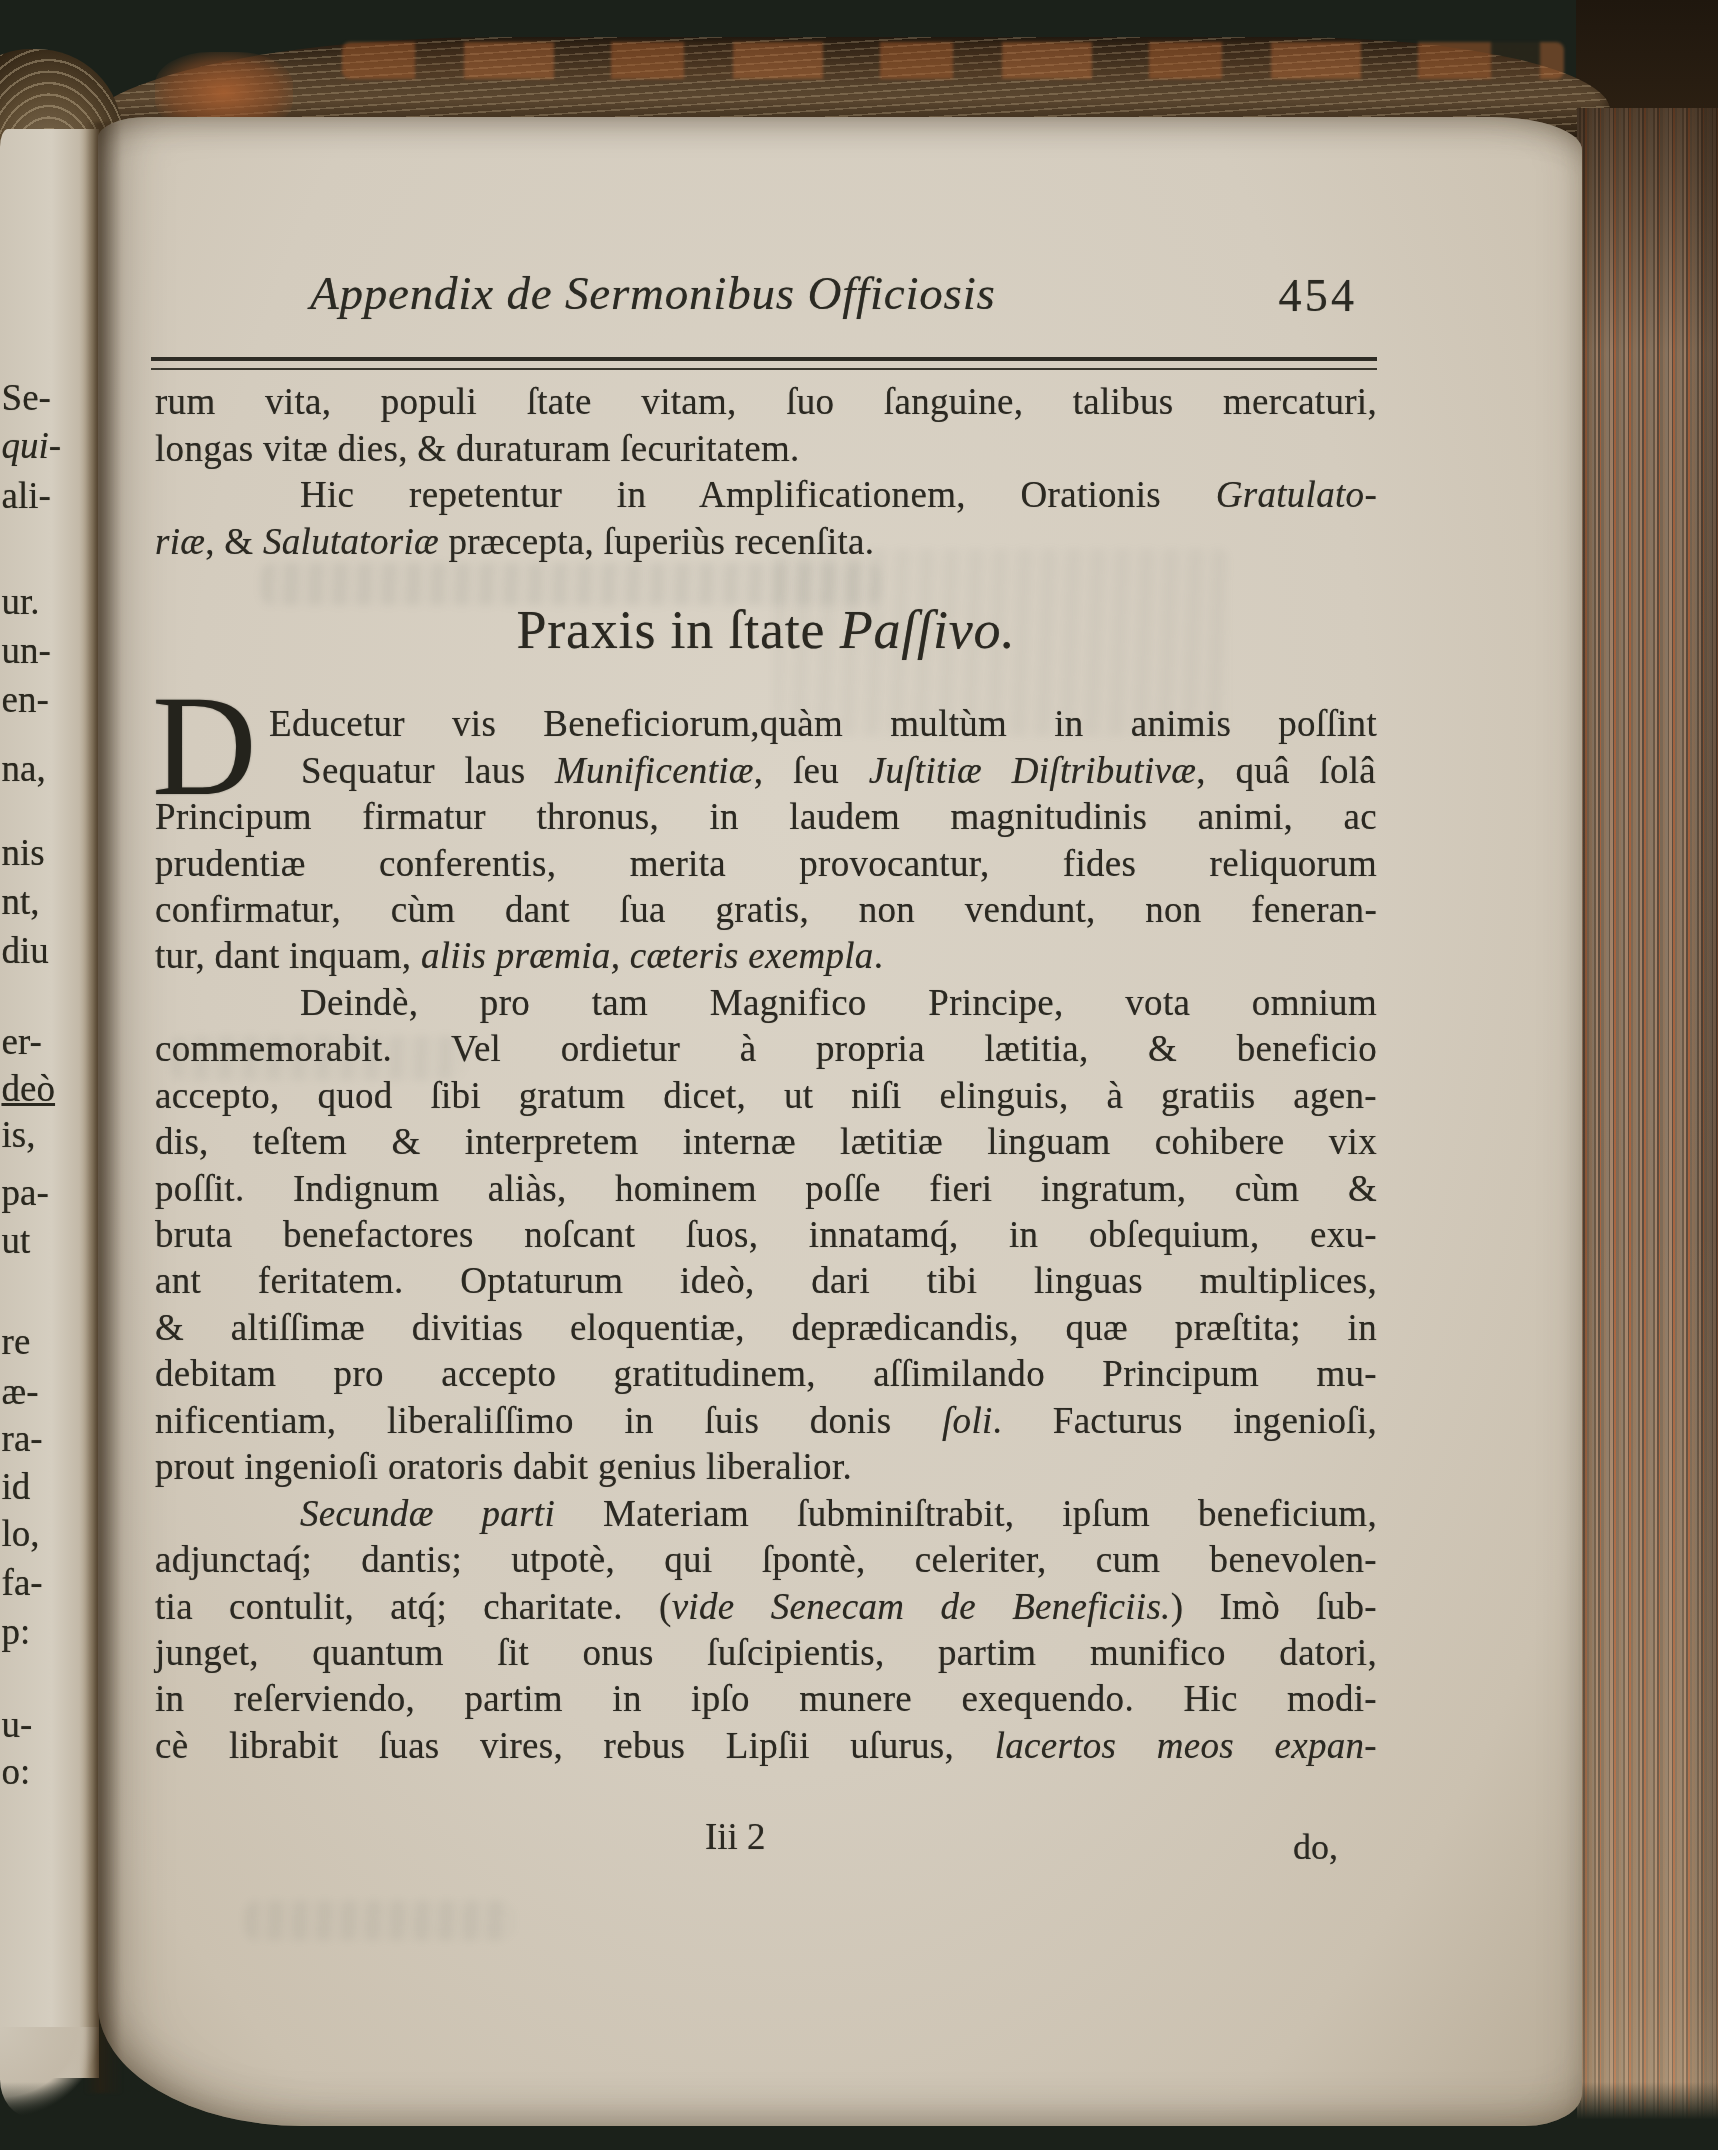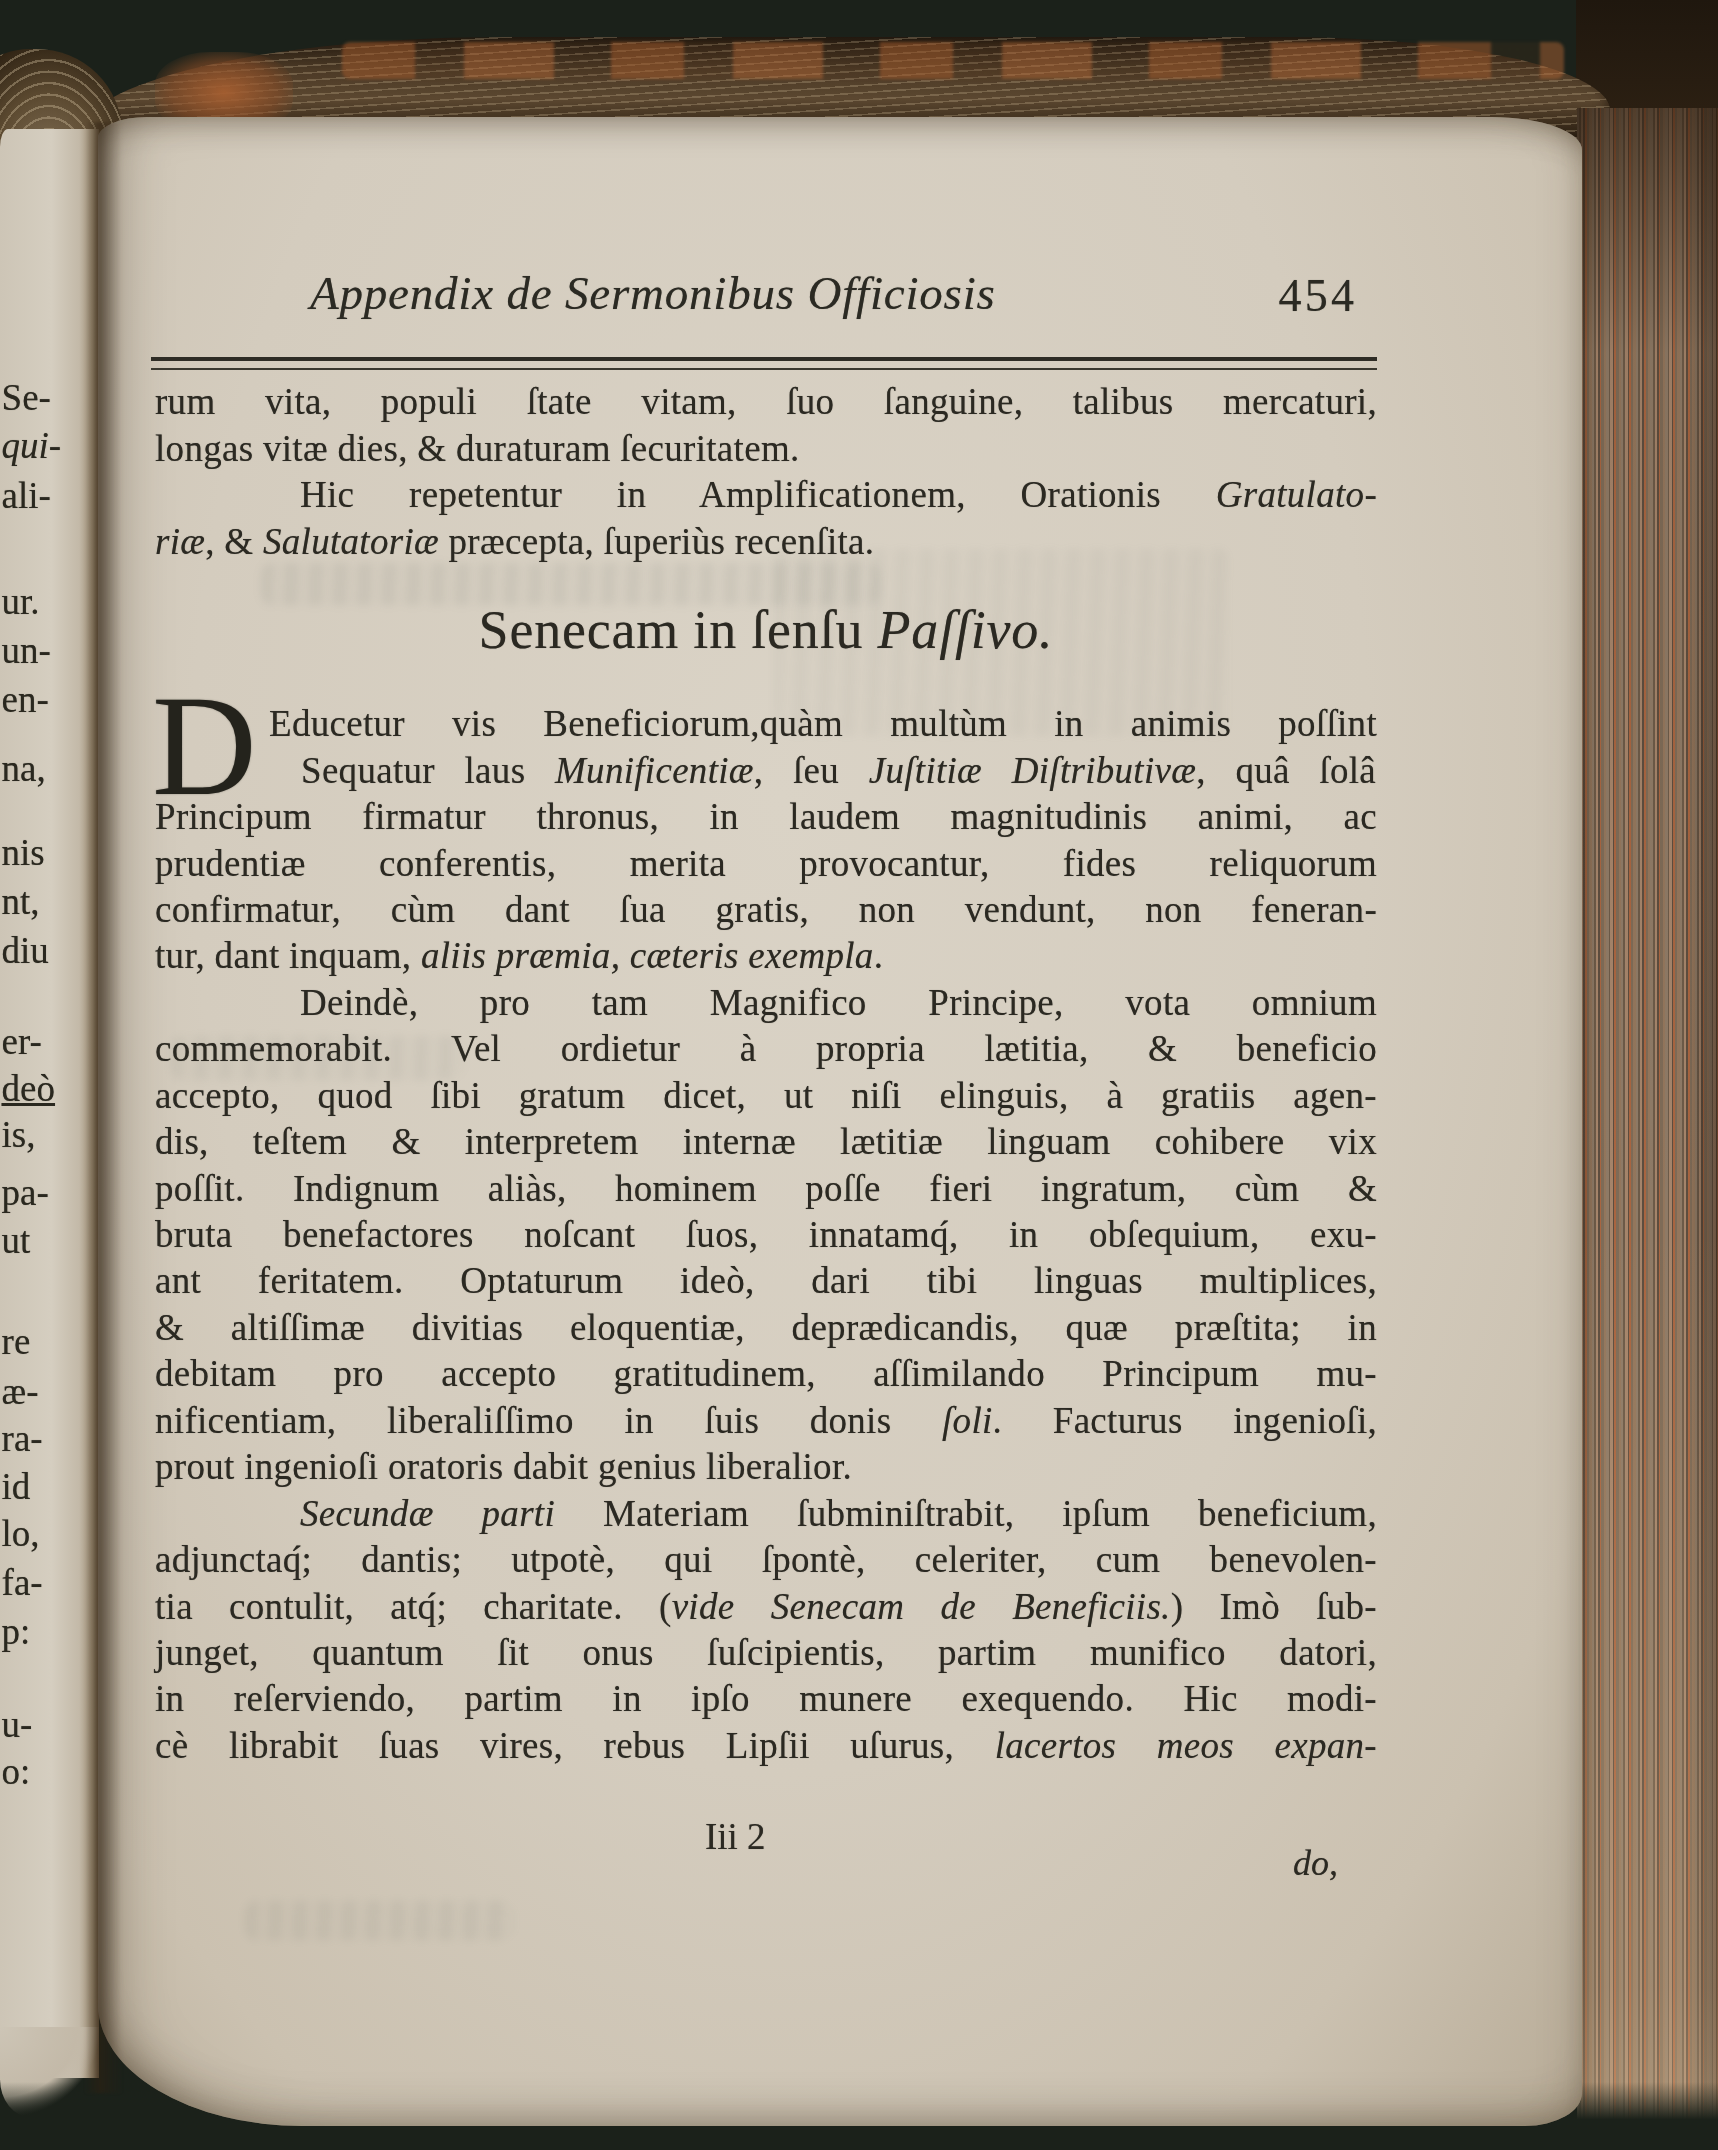--- a/index.html
+++ b/index.html
@@ -76,22 +76,22 @@
   .drop-cap{position:absolute;left:152px;top:696px;width:114px;font-size:145px;
     line-height:98px;color:#24231c;z-index:4;text-shadow:0 0 1.6px rgba(36,35,28,.5);}
 
   #fragment-layer{position:absolute;left:0;top:0;width:99px;height:2151px;z-index:4;}
   .fragment{position:absolute;left:1.6px;font-size:37px;line-height:44px;color:#2a281f;
     text-shadow:0 0 0.8px rgba(42,40,31,.6);}
 
   .footer-row{position:absolute;left:155px;top:1815px;width:1222px;height:52px;z-index:4;}
   .signature{position:absolute;left:45%;top:0;font-size:37px;color:#2b2922;
     text-shadow:0 0 0.8px rgba(43,41,34,.55);}
-  .catchword{position:absolute;right:39px;top:11.4px;font-size:36px;font-style:italic;color:#2b2922;
-    text-shadow:0 0 0.8px rgba(43,41,34,.55);margin-top:16px;}
+  .catchword{position:absolute;right:39px;top:11.4px;font-size:36px;color:#2b2922;
+    text-shadow:0 0 0.8px rgba(43,41,34,.55);}
 
   
   .bottom-dark{position:absolute;left:0;top:2082px;width:1719px;height:68px;
     background:linear-gradient(180deg,rgba(27,33,26,0),#1b211a 55%);z-index:1;}
 </style>
 </head>
 <body>
 
 <div id="stage">
 
@@ -144,21 +144,21 @@
     <span class="page-number">454</span>
   </div>
   <div class="header-rule"></div>
 
   <div class="drop-cap">D</div>
   <div id="text-layer">
       <div class="line just" style="top: 380px; left: 155px; width: 1222px;"><span>rum vita, populi ſtate vitam, ſuo ſanguine, talibus mercaturi,</span></div>
       <div class="line" style="top: 427px; left: 155px; width: 1222px;"><span>longas vitæ dies, &amp; duraturam ſecuritatem.</span></div>
       <div class="line just" style="top: 473px; left: 300px; width: 1077px;"><span>Hic repetentur in Amplificationem, Orationis </span><i>Gratulato-</i></div>
       <div class="line" style="top: 520px; left: 155px; width: 1222px;"><i>riæ</i><span>, &amp; </span><i>Salutatoriæ</i><span> præcepta, ſuperiùs recenſita.</span></div>
-      <div class="line heading" style="top: 600px; left: 155px; width: 1222px;"><span>Senecam in ſenſu </span><i>Paſſivo.</i></div>
+      <div class="line heading" style="top: 600px; left: 155px; width: 1222px;"><span>Praxis in ſtate </span><i>Paſſivo.</i></div>
       <div class="line just" style="top: 702px; left: 269px; width: 1108px;"><span>Educetur vis Beneficiorum,quàm multùm in animis poſſint</span></div>
       <div class="line just" style="top: 749px; left: 301px; width: 1075px;"><span>Sequatur laus </span><i>Munificentiæ</i><span>, ſeu </span><i>Juſtitiæ Diſtributivæ</i><span>, quâ ſolâ</span></div>
       <div class="line just" style="top: 795px; left: 155px; width: 1222px;"><span>Principum firmatur thronus, in laudem magnitudinis animi, ac</span></div>
       <div class="line just" style="top: 842px; left: 155px; width: 1222px;"><span>prudentiæ conferentis, merita provocantur, fides reliquorum</span></div>
       <div class="line just" style="top: 888px; left: 155px; width: 1222px;"><span>confirmatur, cùm dant ſua gratis, non vendunt, non feneran-</span></div>
       <div class="line" style="top: 934px; left: 155px; width: 1222px;"><span>tur, dant inquam, </span><i>aliis præmia, cæteris exempla</i><span>.</span></div>
       <div class="line just" style="top: 981px; left: 300px; width: 1077px;"><span>Deindè, pro tam Magnifico Principe, vota omnium</span></div>
       <div class="line just" style="top: 1027px; left: 155px; width: 1222px;"><span>commemorabit.  Vel ordietur à propria lætitia, &amp; beneficio</span></div>
       <div class="line just" style="top: 1074px; left: 155px; width: 1222px;"><span>accepto, quod ſibi gratum dicet, ut niſi elinguis, à gratiis agen-</span></div>
       <div class="line just" style="top: 1120px; left: 155px; width: 1222px;"><span>dis, teſtem &amp; interpretem internæ lætitiæ linguam cohibere vix</span></div>

